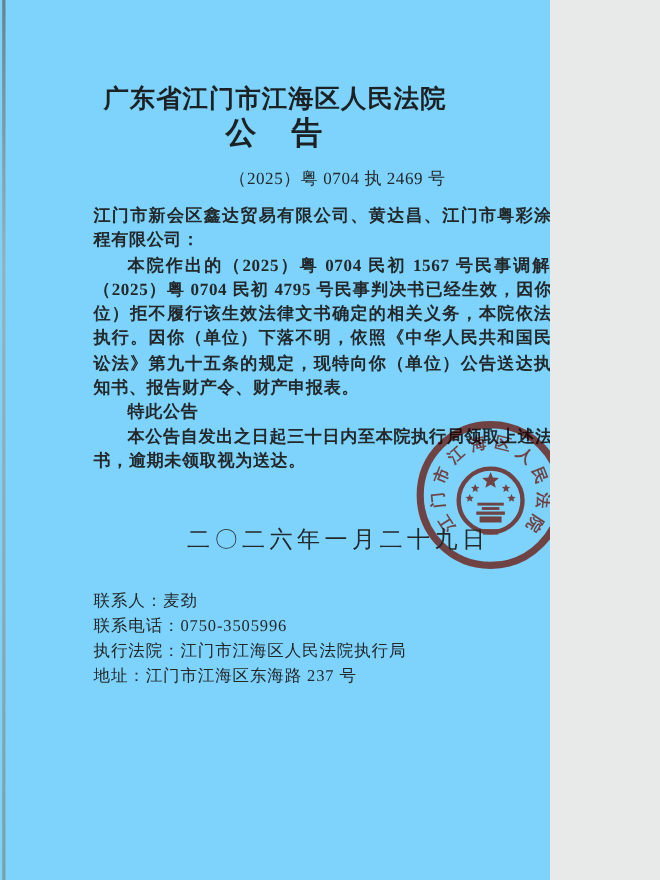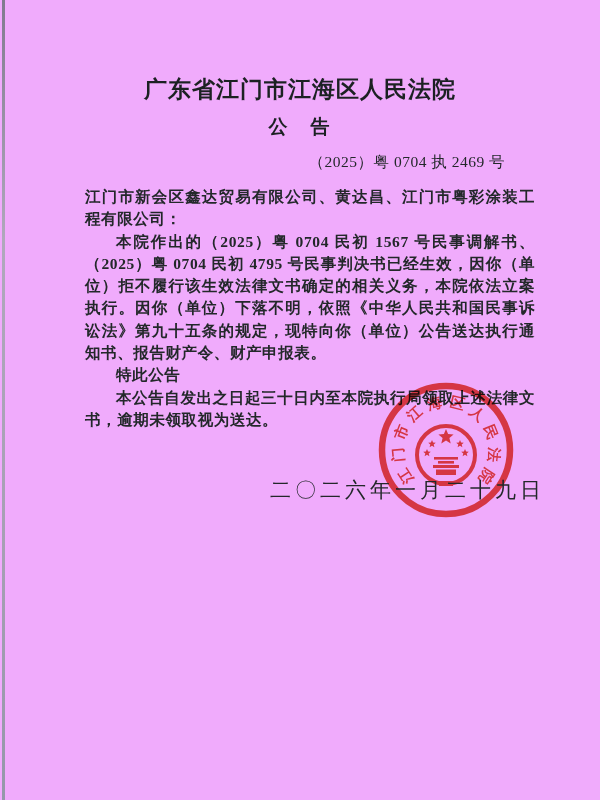--- a/index.html
+++ b/index.html
@@ -3,22 +3,22 @@
 <meta charset="utf-8">
 <style>
   html, body { margin: 0; padding: 0; }
   body {
     width: 600px; height: 800px;
     background: #e8eaea;
     font-family: "Liberation Serif", serif;
   }
   .page {
     position: relative;
-    width: 600px; height: 800px;
-    background: #f0abfc;
+    width: 500px; height: 800px;
+    background: #7dd3fc;
     overflow: hidden;
     color: #23282a;
   }
   .scan-edge {
     position: absolute;
     left: 2px; top: 0; bottom: 0;
     width: 3px;
     background: linear-gradient(180deg, #5c6a6a 0%, #9aa7a7 30%, #8d9b9b 70%, #76918e 100%);
     opacity: 0.75;
   }
@@ -29,24 +29,24 @@
     text-align: center;
     font-family: "Liberation Sans", sans-serif;
     font-size: 23px;
     font-weight: 700;
     letter-spacing: 1px;
     color: #1c2123;
   }
   .notice-title {
     position: absolute;
     top: 102px; left: 0; right: 0;
-    margin: 12px;
+    margin: 0;
     text-align: center;
     font-family: "Liberation Sans", sans-serif;
-    font-size: 19px;
+    font-size: 28px;
     font-weight: 700;
     letter-spacing: 2px;
     color: #1c2123;
   }
   .case-number {
     position: absolute;
     top: 152px;
     right: 95px;
     font-size: 15.5px;
     letter-spacing: 0.5px;
@@ -125,13 +125,19 @@
       <polygon points="-19.0,-1.0 -17.9,1.5 -15.2,1.8 -17.3,3.6 -16.6,6.2 -19.0,4.8 -21.4,6.2 -20.7,3.6 -22.8,1.8 -20.1,1.5" fill="#df382b"></polygon>
       <polygon points="14.0,-10.0 15.1,-7.5 17.8,-7.2 15.7,-5.4 16.4,-2.8 14.0,-4.2 11.6,-2.8 12.3,-5.4 10.2,-7.2 12.9,-7.5" fill="#df382b"></polygon>
       <polygon points="19.0,-1.0 20.1,1.5 22.8,1.8 20.7,3.6 21.4,6.2 19.0,4.8 16.6,6.2 17.3,3.6 15.2,1.8 17.9,1.5" fill="#df382b"></polygon>
       <rect x="-12" y="7" width="24" height="2.6" fill="#df382b"></rect>
       <rect x="-8" y="11" width="16" height="2.6" fill="#df382b"></rect>
       <rect x="-13" y="15" width="26" height="3" fill="#df382b"></rect>
       <rect x="-10" y="19.5" width="20" height="5.5" fill="#df382b"></rect>
       <rect x="-7" y="31" width="14" height="5" fill="#df382b"></rect>
     </svg>
 
+  <div class="contact">
+    <div>联系人：麦劲</div>
+    <div>联系电话：0750-3505996</div>
+    <div>执行法院：江门市江海区人民法院执行局</div>
+    <div>地址：江门市江海区东海路 237 号</div>
+  </div>
 </div>
 
 </body></html>

